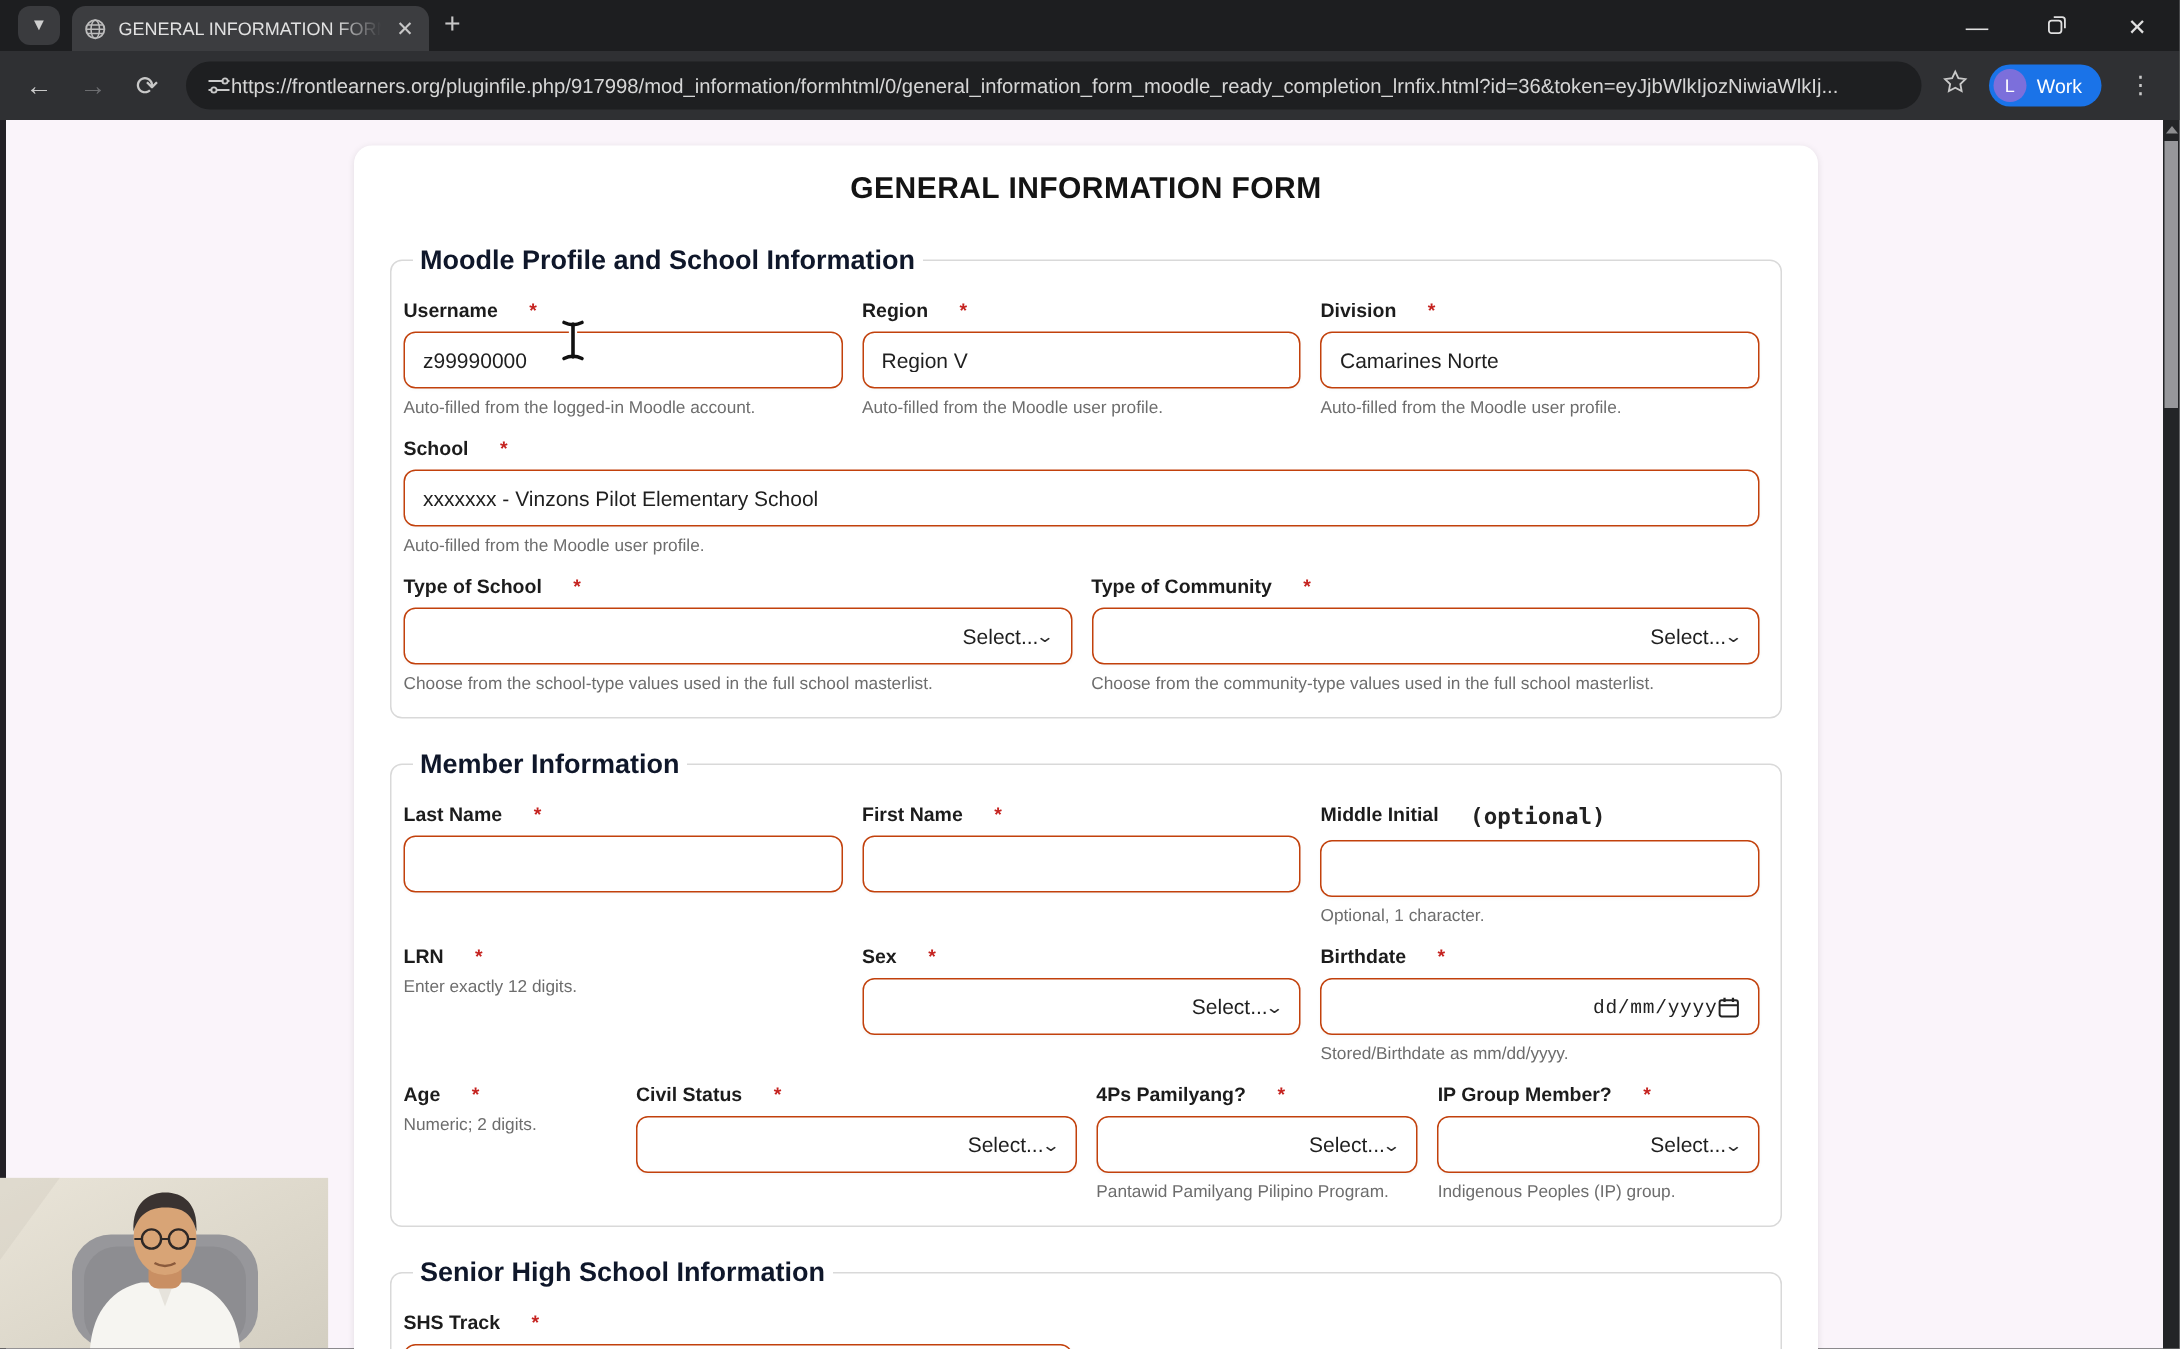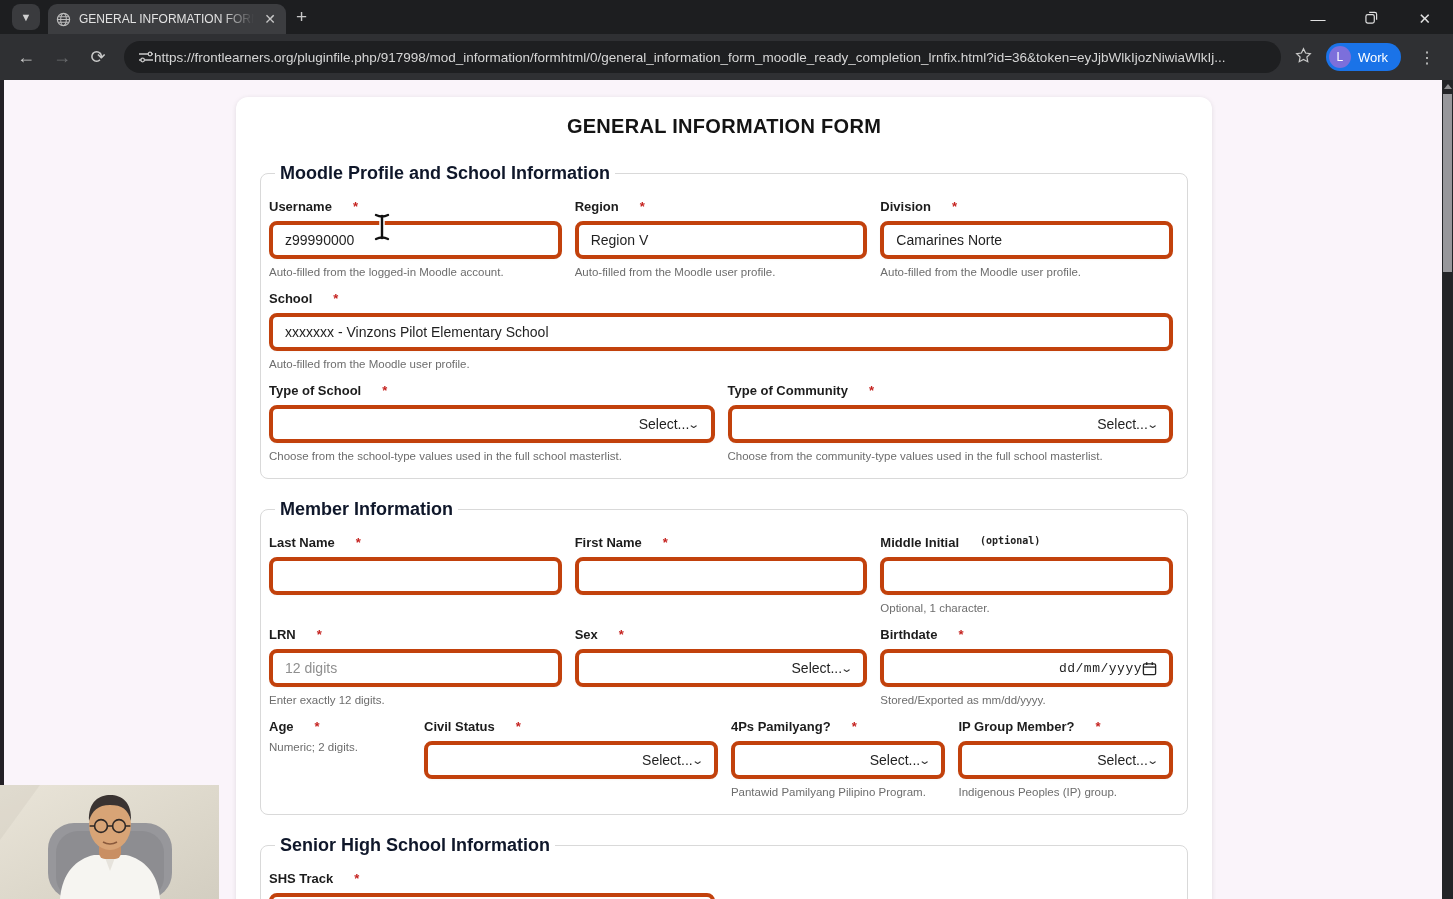--- a/index.html
+++ b/index.html
@@ -48,23 +48,23 @@
 
   .row { display:grid; gap:13px; margin-top:13px; }
   .cols1 { grid-template-columns:1fr; }
   .cols2 { grid-template-columns:1fr 1fr; }
   .cols3 { grid-template-columns:1fr 1fr 1fr; }
   .cols4 { grid-template-columns:142px 1.37fr 1fr 1fr; }
 
   .label { font-size:13px; font-weight:600; color:#1c1c1c; margin-bottom:7px;
            display:flex; gap:21px; align-items:flex-start; }
   .req { color:#c5221f; font-weight:700; }
-  .mono { font-family:"DejaVu Sans Mono", monospace; font-size:10px; font-weight:600; color:#222; }
-
-  .control, input.control { width:100%; height:38px; border:4px solid #c2410c; border-radius:8px; background:#fff;
+  .mono { font-family:"DejaVu Sans Mono", monospace; font-size:15px; font-weight:600; color:#222; }
+
+  .control, input.control { width:100%; height:38px; border:1px solid #c2410c; border-radius:8px; background:#fff;
              display:flex; align-items:center; padding:0 12px; font-size:14px; color:#1f1f1f;
              box-shadow:0 1px 2px rgba(0,0,0,.03); }
   input.control { outline:none; font-family:"Liberation Sans", sans-serif; }
   input.control::placeholder { color:#8f8f8f; }
   .filled { background:#f6f6f8; }
   .select { justify-content:flex-end; }
   .chev { color:#2e2e2e; font-size:11px; transform:scaleX(1.4); }
   .datephx { font-family:Liberation Mono, monospace; font-size:13px; color:#222; letter-spacing:.5px; }
   .help { font-size:11.5px; color:#6d6d6d; margin-top:7px; }
 
@@ -238,21 +238,20 @@
           <div class="help">Optional, 1 character.</div>
         </div>
       </div>
 
       <div class="row cols3">
         <div class="field">
           <div class="label">
               <span>LRN</span>
               <span class="req">*</span>
             </div>
-          <input class="control" placeholder="12 digits" style="">
           <div class="help">Enter exactly 12 digits.</div>
         </div>
         <div class="field">
           <div class="label">
               <span>Sex</span>
               <span class="req">*</span>
             </div>
           <div class="control select">
             <span>Select...</span>
             <span class="chev">⌄</span>
@@ -266,21 +265,21 @@
           <div class="control select">
             <span class="datephx">dd/mm/yyyy</span>
             <span style="display:flex;">
               <svg width="15" height="15" viewBox="0 0 16 16">
                   <rect x="1.5" y="3" width="13" height="11.5" rx="1.5" fill="none" stroke="#222" stroke-width="1.4"></rect>
                   <path d="M1.5 6.5h13" stroke="#222" stroke-width="1.4"></path>
                   <path d="M5 1.2v3M11 1.2v3" stroke="#222" stroke-width="1.6"></path>
                 </svg>
             </span>
           </div>
-          <div class="help">Stored/Exported as mm/dd/yyyy.</div>
+          <div class="help">Stored/Birthdate as mm/dd/yyyy.</div>
         </div>
       </div>
 
       <div class="row cols4">
         <div class="field">
           <div class="label">
               <span>Age</span>
               <span class="req">*</span>
             </div>
           <div class="help">Numeric; 2 digits.</div>

